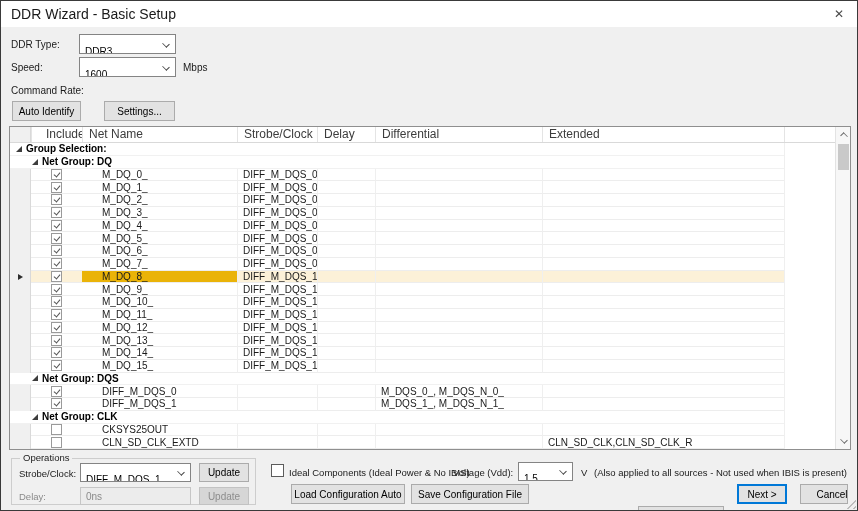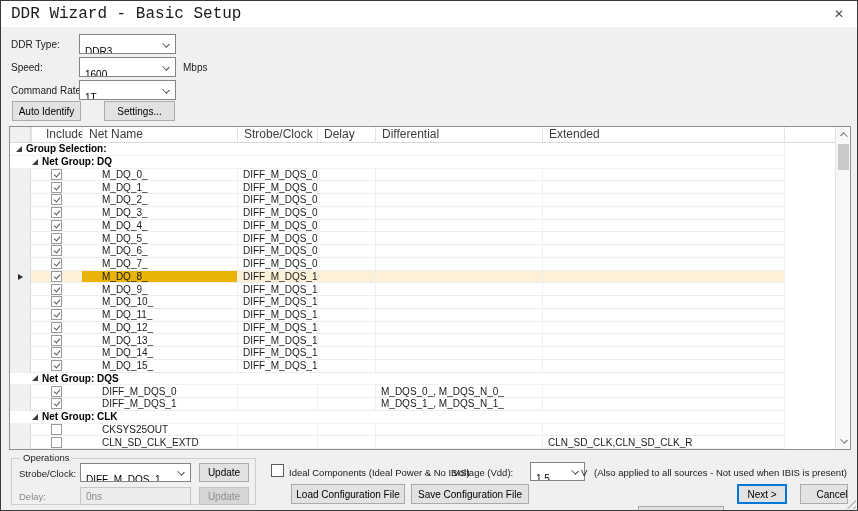--- a/index.html
+++ b/index.html
@@ -1,20 +1,20 @@
 <!DOCTYPE html>
 <html><head>
 <meta charset="utf-8">
 <style>
   * { margin:0; padding:0; box-sizing:border-box; }
   body { background:#d7d7d7; font-family:"Liberation Sans", sans-serif; }
   .window{ position:relative; width:858px; height:511px; border:1px solid #3a3a3a;
            background:#f0f0f0; overflow:hidden; }
   .titlebar{ position:absolute; left:0; top:0; width:100%; height:26px; background:#ffffff; }
-  .title{ position:absolute; left:10px; top:0; line-height:26px; font-size:16px; color:#1a1a1a;font-family:Liberation Mono, monospace; }
+  .title{ position:absolute; left:10px; top:0; line-height:26px; font-size:14px; color:#1a1a1a; }
   .close-btn{ position:absolute; right:8px; top:4px; width:20px; height:18px; text-align:center;
               line-height:18px; font-size:12px; color:#4a4a4a; cursor:default; }
   .lbl{ position:absolute; font-size:10px; color:#1a1a1a; white-space:nowrap; }
   .lbl.sm{ font-size:9.5px; }
   .lbl.dis{ color:#8a8a8a; }
   .combo{ position:absolute; height:20px; background:#fff; border:1px solid #848484;
           font-size:10px; color:#000; padding:14px 18px 0 5px; display:flex; align-items:center;
           white-space:nowrap; overflow:hidden; }
   .chev{ position:absolute; right:6px; top:6px; width:6px; height:6px;
          border-right:1.3px solid #444; border-bottom:1.3px solid #444;
@@ -95,24 +95,20 @@
   </div>
 
   <div class="lbl" style="left:10px;top:61px;">Speed:</div>
   <div class="combo" style="left:78px;top:56px;width:97px;">
     <span>1600</span>
     <span class="chev"></span>
   </div>
   <div class="lbl" style="left:182px;top:61px;">Mbps</div>
 
   <div class="lbl" style="left:10px;top:84px;">Command Rate:</div>
-  <div class="combo" style="left:78px;top:79px;width:97px;">
-    <span>1T</span>
-    <span class="chev"></span>
-  </div>
 
   <div class="btn" style="left:11px;top:100px;width:69px;">Auto Identify</div>
   <div class="btn" style="left:103px;top:100px;width:71px;">Settings...</div>
 
   <div class="grid">
     <div class="g-inner">
       <div class="g-header" id="grid-header">
           <div class="hc c-gutter" style="width: 21px;"></div>
           <div class="hc c-include" style="text-align: center; padding-left: 14px;">Include</div>
           <div class="hc c-name">Net Name</div>
@@ -417,27 +413,27 @@
   <div class="btn" style="left:198px;top:462px;width:50px;height:19px;">Update</div>
 
   <div class="lbl sm dis" style="left:18px;top:490px;">Delay:</div>
   <div class="field-dis" style="left:79px;top:486px;width:111px;">0ns</div>
   <div class="btn disabled" style="left:198px;top:486px;width:50px;height:18px;">Update</div>
 
   <div class="cb" style="left:270px;top:463px;"></div>
   <div class="lbl sm" style="left:288px;top:466px;">Ideal Components (Ideal Power &amp; No IBIS)</div>
 
   <div class="lbl sm" style="left:452px;top:466px;">Voltage (Vdd):</div>
-  <div class="combo" style="left:517px;top:461px;width:55px;height:19px;margin-left:12px;">
+  <div class="combo" style="left:517px;top:461px;width:55px;height:19px;">
     <span>1.5</span>
     <span class="chev" style="top:5px;"></span>
   </div>
   <div class="lbl sm" style="left:580px;top:466px;">V</div>
   <div class="lbl sm" style="left:593px;top:466px;">(Also applied to all sources - Not used when IBIS is present)</div>
 
-  <div class="btn" style="left:290px;top:483px;width:114px;">Load Configuration File</div>
+  <div class="btn" style="left:290px;top:483px;width:114px;">Load Configuration Auto</div>
   <div class="btn" style="left:410px;top:483px;width:118px;">Save Configuration File</div>
   <div class="btn" style="left:637px;top:505px;width:86px;text-decoration:underline;">Save and Close</div>
   <div class="btn default" style="left: 736px; top: 483px; width: 50px; border-color: rgb(0, 120, 215);">Next &gt;</div>
   <div class="btn" style="left:799px;top:483px;width:48px;padding-left:16px;">Cancel</div>
 
   <div class="grip"></div>
 </div>
 
 </body></html>

